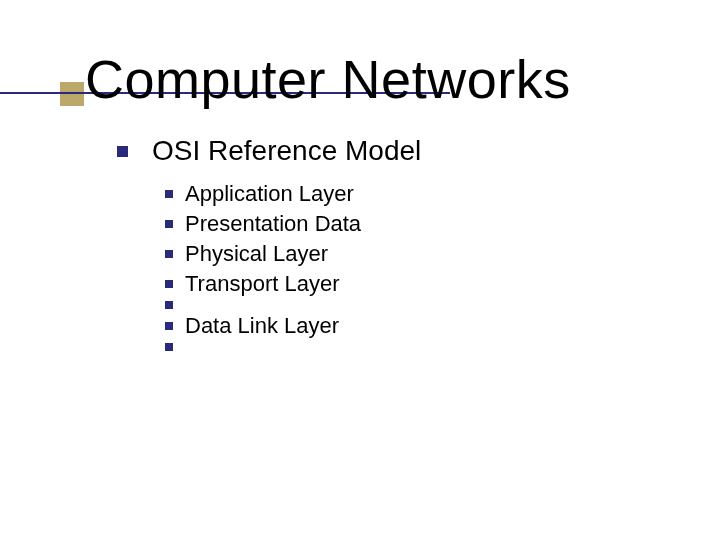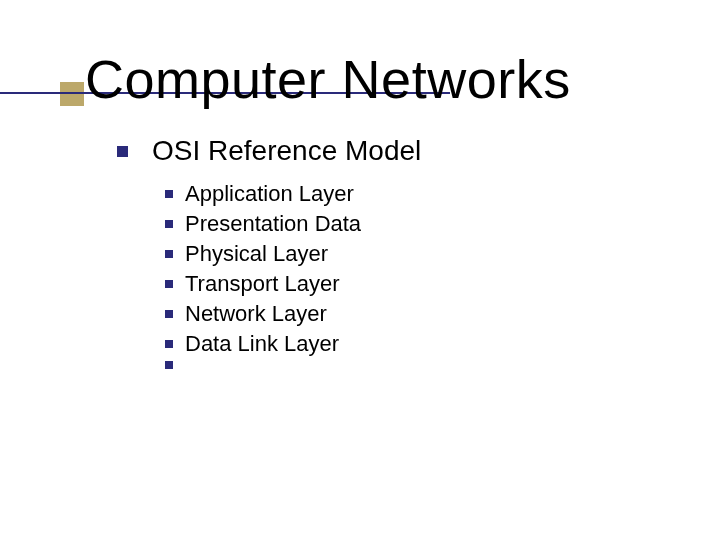--- a/index.html
+++ b/index.html
@@ -105,21 +105,20 @@
     <div class="bullet-row">
       <div class="bullet-sq-sm"></div>
       <div class="level2-text">Physical Layer</div>
     </div>
     <div class="bullet-row">
       <div class="bullet-sq-sm"></div>
       <div class="level2-text">Transport Layer</div>
     </div>
     <div class="bullet-row">
       <div class="bullet-sq-sm"></div>
-      <div class="level2-text">Network Layer</div>
     </div>
     <div class="bullet-row">
       <div class="bullet-sq-sm"></div>
       <div class="level2-text">Data Link Layer</div>
     </div>
     <div class="bullet-row">
       <div class="bullet-sq-sm"></div>
     </div>
   </div>
 </div>

